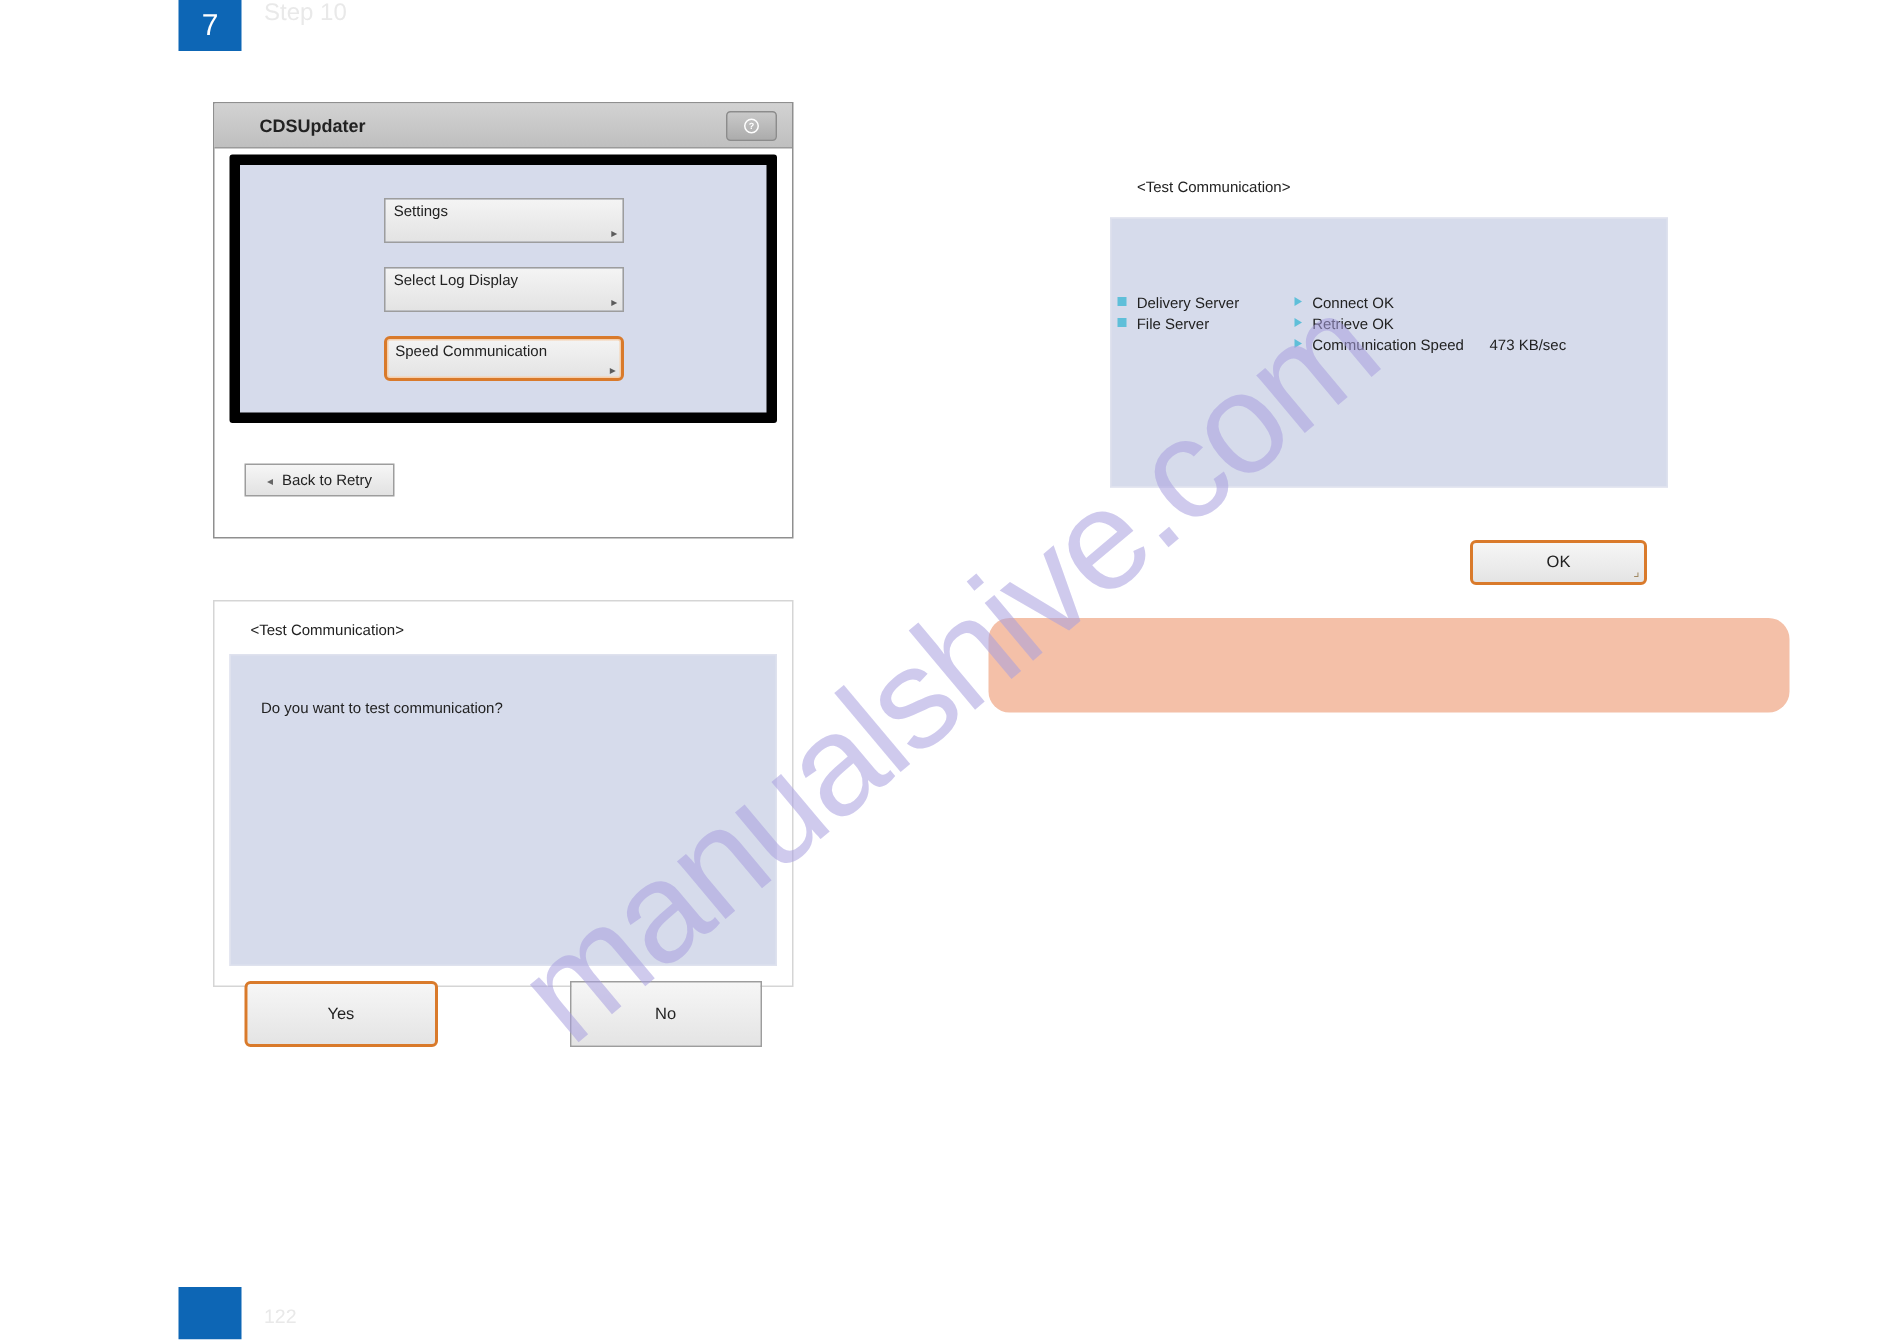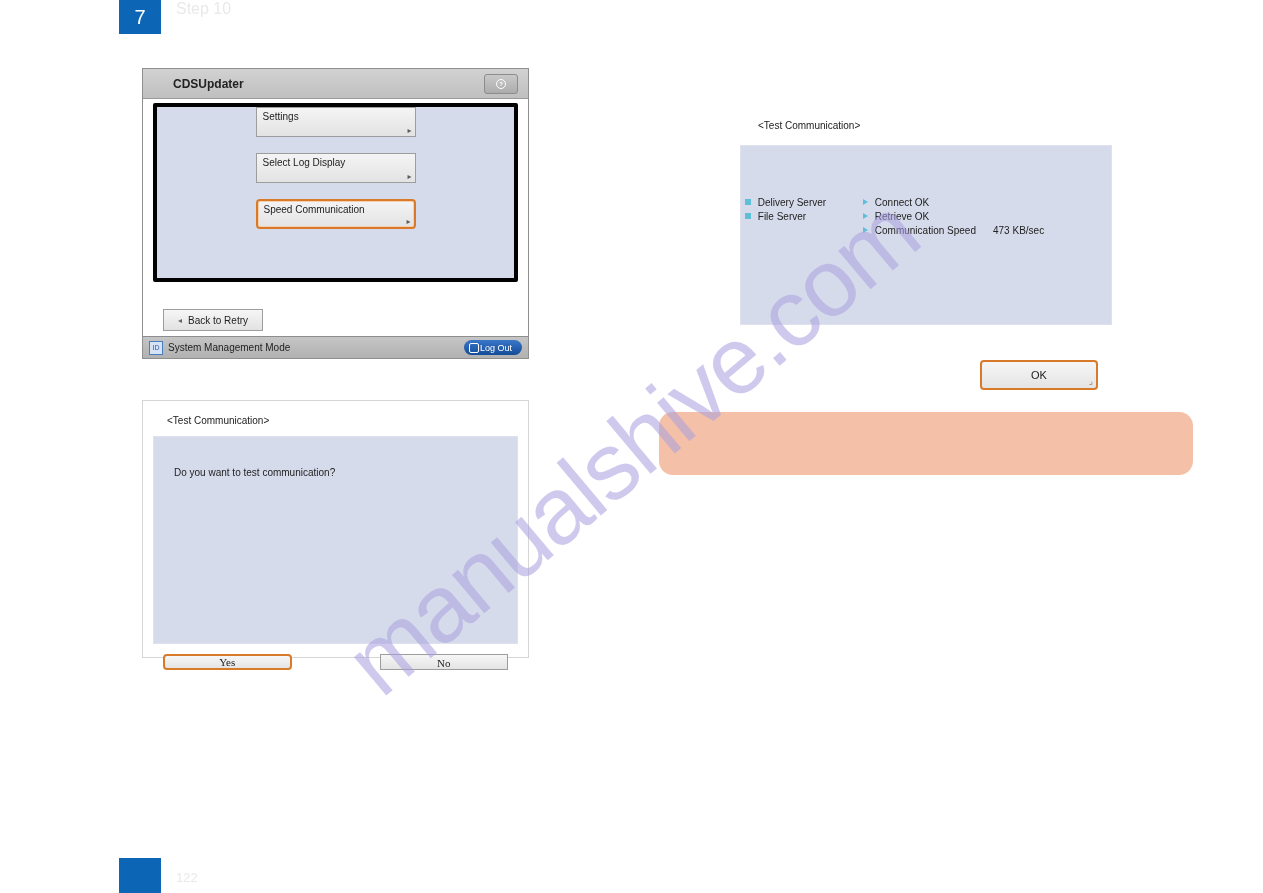--- a/index.html
+++ b/index.html
@@ -98,22 +98,23 @@
     color:#fff;
   }
   .shotA .sectionLbl{
     padding:6px 14px 4px;
     font-size:10px;
   }
   .shotA .panel{
     margin:4px 10px 0;
     height:179px;
     background:var(--panel2);
-    border:4px solid #000000;
+    border:7px solid #000000;
     border-radius:2px;
+    padding-top:22px;
     display:flex; flex-direction:column; align-items:center; gap:16px;
   }
   .menu-btn{
     width:160px; height:30px;
     background:linear-gradient(#f4f4f4,#e3e3e3);
     border:1px solid #9d9d9d;
     font-size:10px;
     text-align:left;
     padding:3px 6px 0;
     position:relative;
@@ -187,27 +188,26 @@
     background:var(--panel2);
     border:1px solid #dfe2ee;
     padding:30px 20px 0;
     font-size:10px;
   }
   .shotB .btnrow{
     display:flex; gap:88px;
     padding:10px 20px 0;
   }
   .dlg-btn{
-    width:130px; height:16px;
+    width:130px; height:44px;
     background:linear-gradient(#f6f6f6,#e4e4e4);
     border:1px solid #9d9d9d;
     font-size:11px;
-    display:flex;align-items:flex-end;justify-content:center;
-    cursor:pointer;
-    font-family:Liberation Serif, serif;
+    display:flex;align-items:center;justify-content:center;
+    cursor:pointer;
   }
   .dlg-btn.highlight{
     border:2px solid var(--orange);
     border-radius:4px;
   }
 
   
   .shotC{
     position:absolute;
     left:736px; top:112px;
@@ -289,27 +289,20 @@
       <span>Speed Communication</span>
       <span class="arrow">▸</span>
     </div>
   </div>
   <div class="backbar">
     <div class="back-btn">
       <span class="tri">◂</span>
       <span>Back to Retry</span>
     </div>
   </div>
-  <div class="statusbar">
-    <span class="id-icon">ID</span>
-    <span>System Management Mode</span>
-    <span class="logout">
-      <span>Log Out</span>
-    </span>
-  </div>
 </div>
 
 <div class="shotB">
   <div class="secLbl">&lt;Test Communication&gt;</div>
   <div class="panel">
     <span>Do you want to test communication?</span>
   </div>
   <div class="btnrow">
     <div class="dlg-btn highlight">
       <span>Yes</span>

